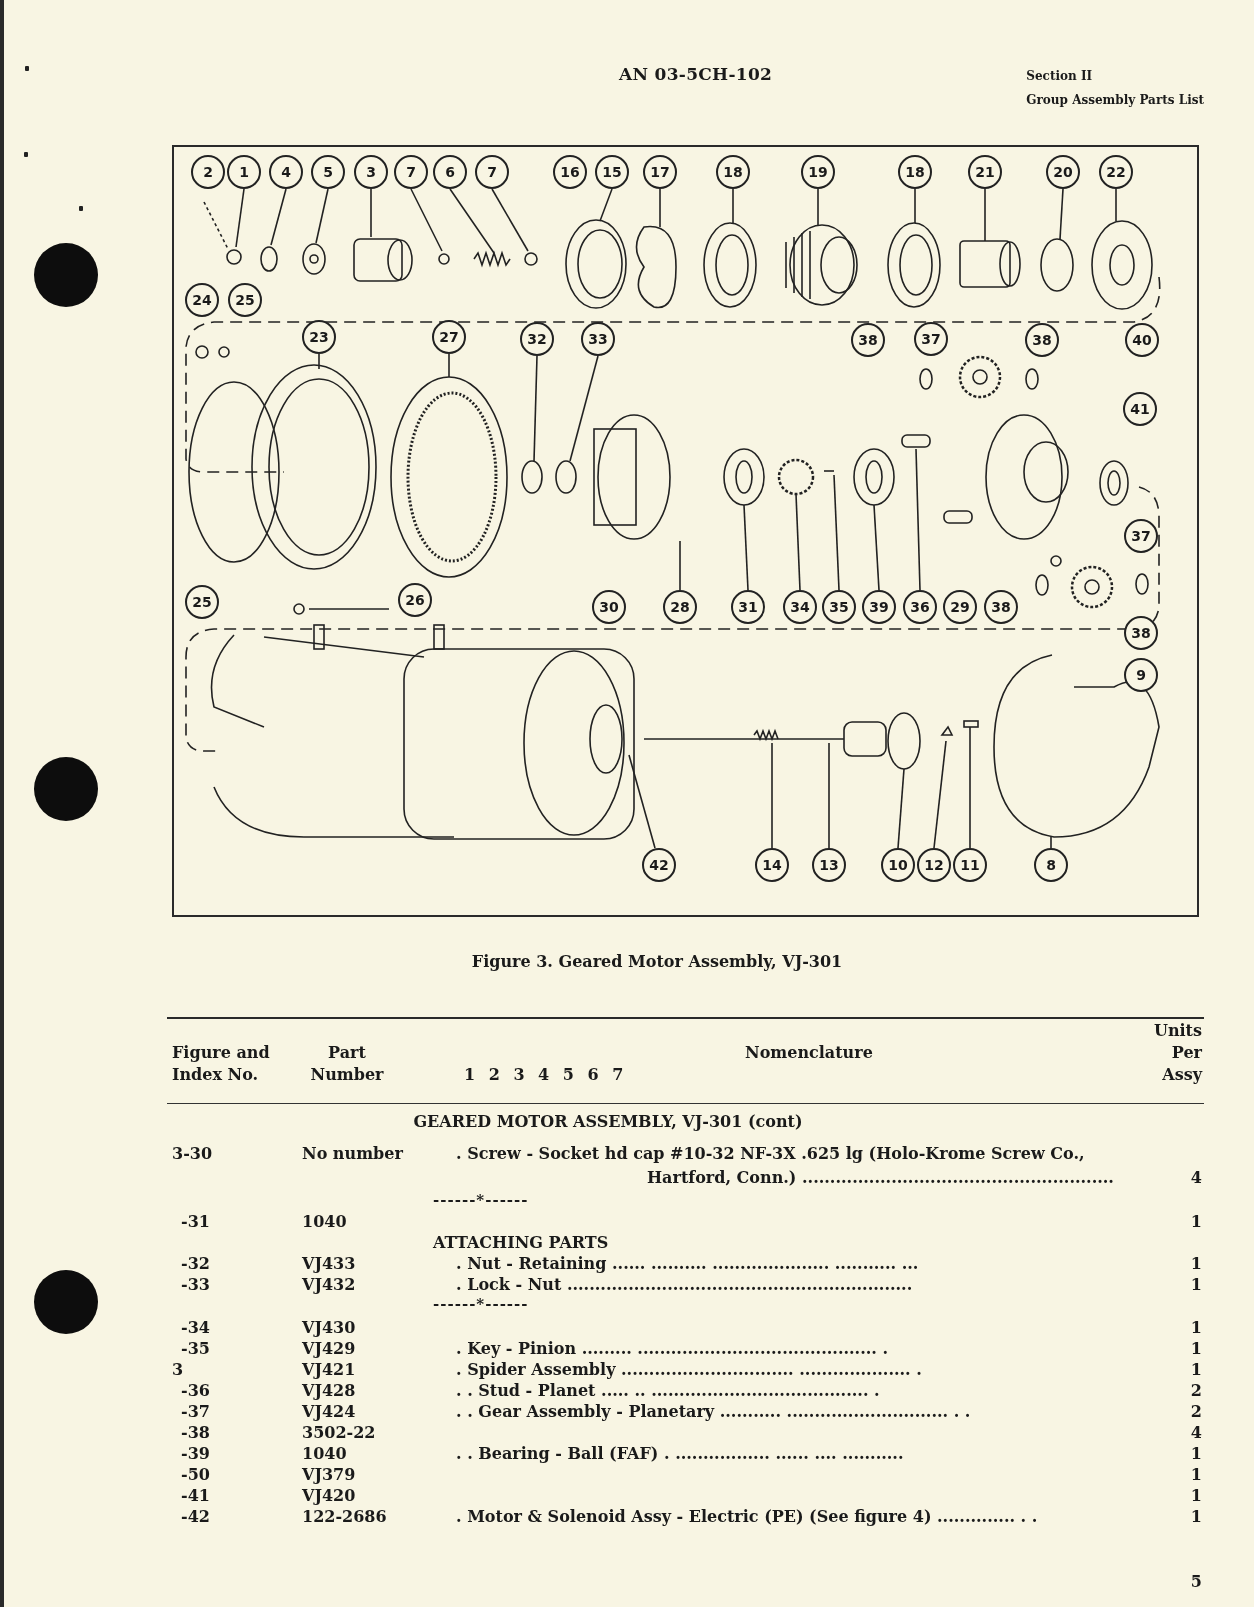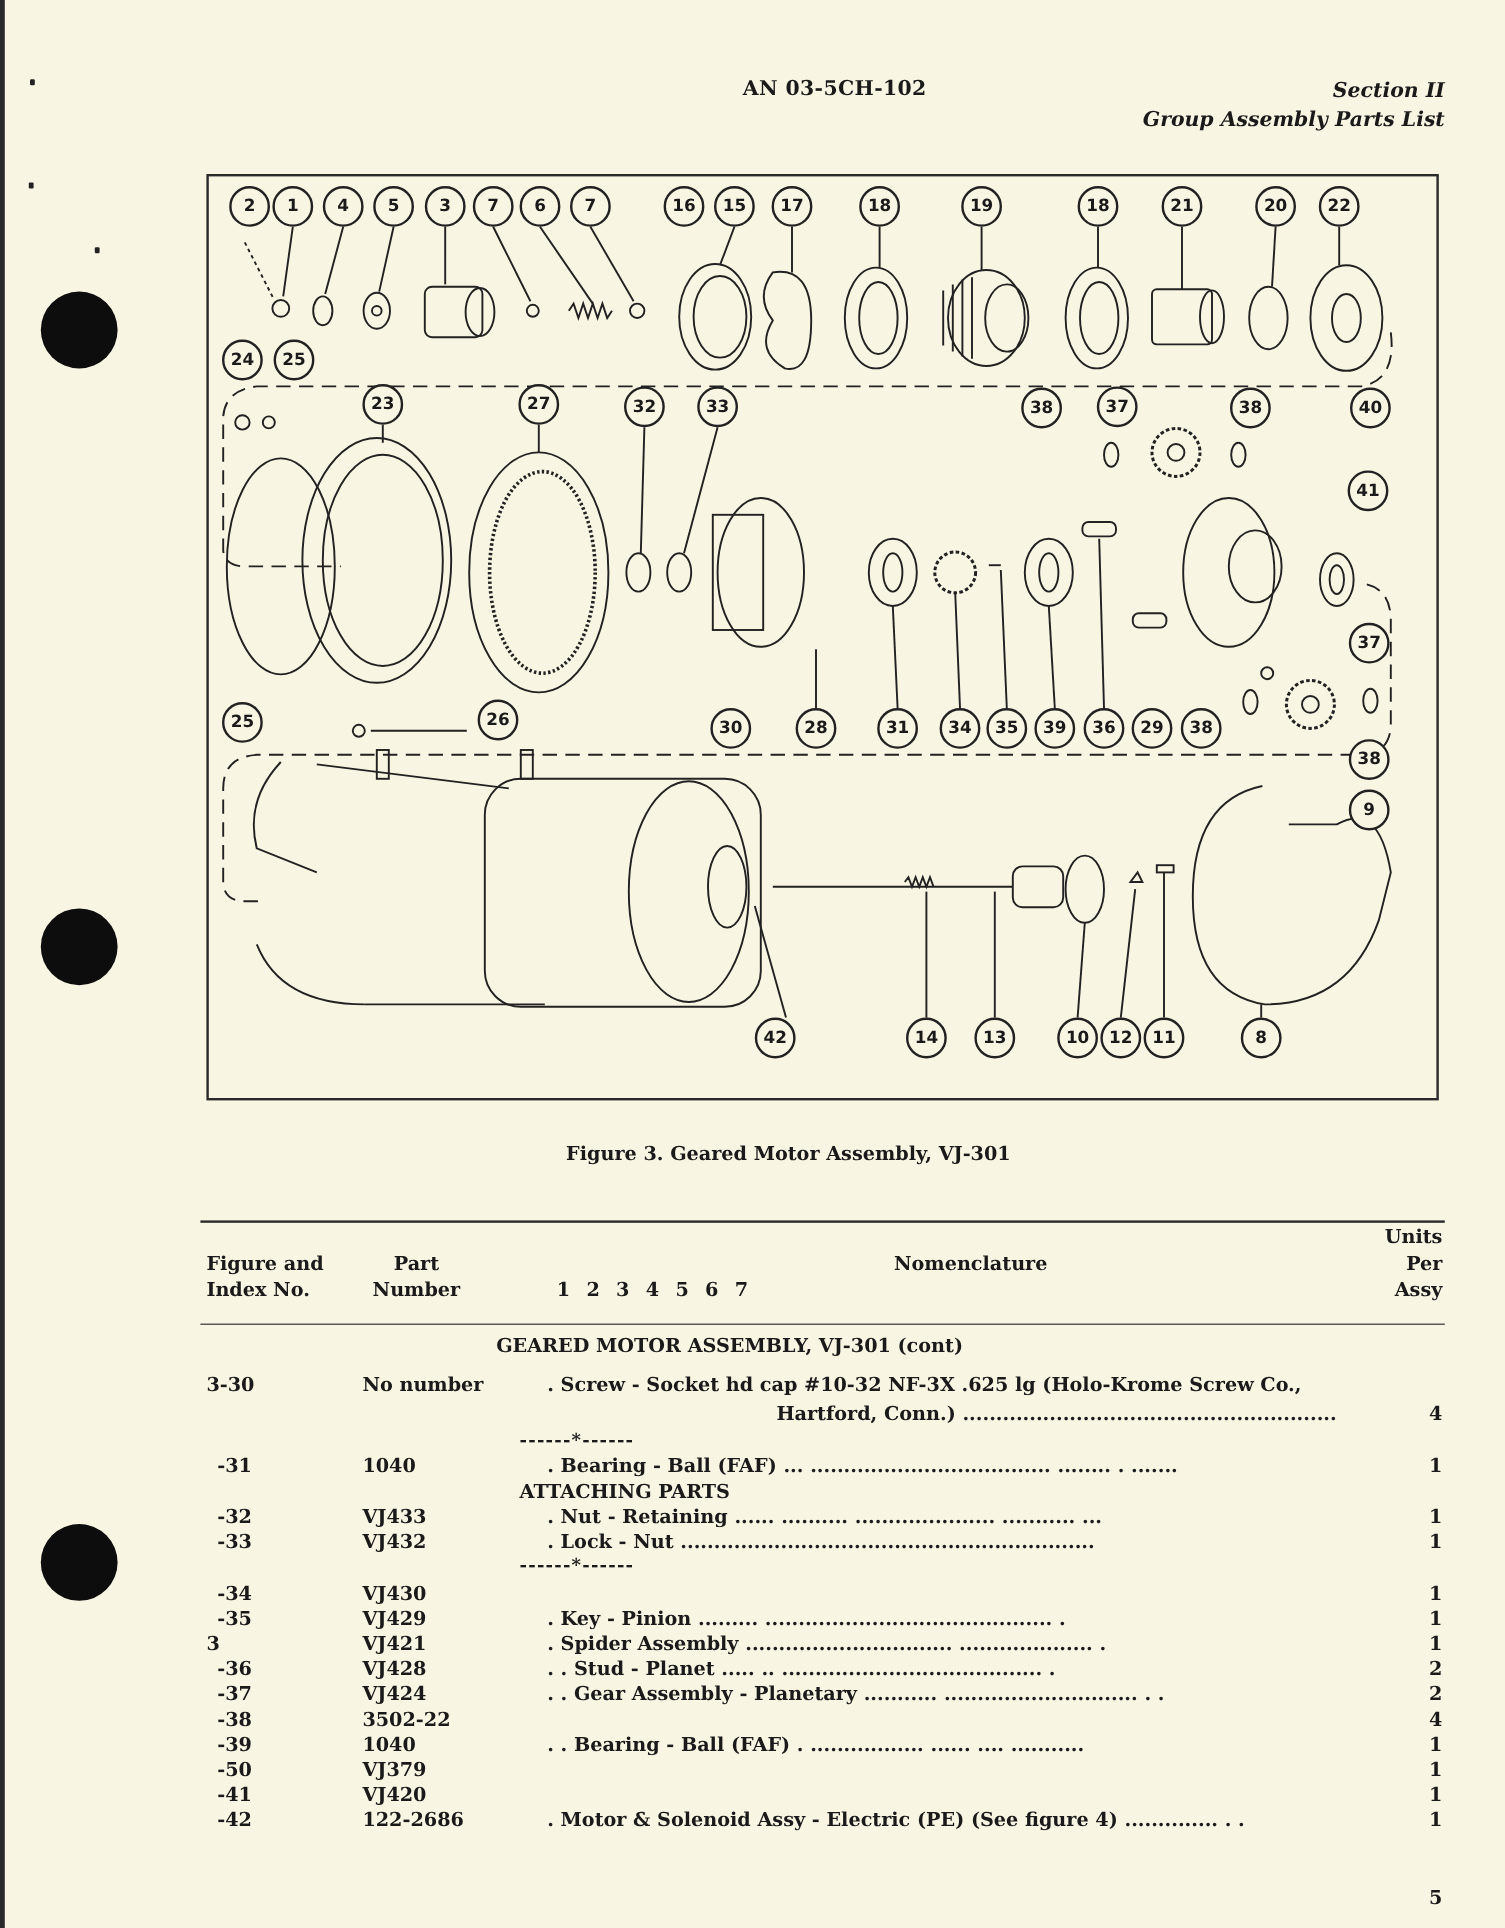--- a/index.html
+++ b/index.html
@@ -7,21 +7,21 @@
     width:1254px; height:1607px; position:relative; overflow:hidden;
     background:#f8f5e3;
     font-family:"DejaVu Serif", "Liberation Serif", serif;
     color:#1a1a1a;
   }
   .left-edge { position:absolute; left:0; top:0; width:4px; height:1607px; background:#2a2a2a; }
   .punch { position:absolute; left:34px; width:64px; height:64px; border-radius:50%; background:#0d0d0d; }
   .speck { position:absolute; width:4px; height:5px; background:#222; border-radius:1px; }
 
   .hdr-left { position:absolute; left:619px; top:64px; font-size:17px; font-weight:bold; letter-spacing:0.3px; }
-  .hdr-right { position:absolute; right:50px; top:64px; text-align:right; font-size:17px; font-weight:bold; line-height:24px;font-style:italic; }
+  .hdr-right { position:absolute; right:50px; top:64px; font-size:12px; font-weight:bold; line-height:24px; }
 
   .figure { position:absolute; left:172px; top:145px; width:1027px; height:772px; border:2px solid #2a2a2a; box-sizing:border-box; }
   .figure svg { position:absolute; left:0; top:0; }
   .callout { position:absolute; width:34px; height:34px; margin-left:-17px; margin-top:-17px;
     border:2px solid #222; border-radius:50%; box-sizing:border-box; background:#f8f5e3;
     display:flex; align-items:center; justify-content:center;
     font-family:"DejaVu Sans", "Liberation Sans", sans-serif; font-size:14px; font-weight:bold; }
 
   .caption { position:absolute; left:0; width:1254px; top:952px; text-align:center; font-size:16px; font-weight:bold; padding-left:60px; box-sizing:border-box; }
 
@@ -214,21 +214,21 @@
       <div class="callout" style="left: 626px; top: 460px;">34</div>
       <div class="callout" style="left: 665px; top: 460px;">35</div>
       <div class="callout" style="left: 705px; top: 460px;">39</div>
       <div class="callout" style="left: 746px; top: 460px;">36</div>
       <div class="callout" style="left: 786px; top: 460px;">29</div>
       <div class="callout" style="left: 827px; top: 460px;">38</div>
       <div class="callout" style="left: 967px; top: 486px;">38</div>
       <div class="callout" style="left: 967px; top: 528px;">9</div>
       <div class="callout" style="left: 28px; top: 455px;">25</div>
       <div class="callout" style="left: 241px; top: 453px;">26</div>
-      <div class="callout" style="left: 472px; top: 718px;">42</div>
+      <div class="callout" style="left: 485px; top: 718px;">42</div>
       <div class="callout" style="left: 598px; top: 718px;">14</div>
       <div class="callout" style="left: 655px; top: 718px;">13</div>
       <div class="callout" style="left: 724px; top: 718px;">10</div>
       <div class="callout" style="left: 760px; top: 718px;">12</div>
       <div class="callout" style="left: 796px; top: 718px;">11</div>
       <div class="callout" style="left: 877px; top: 718px;">8</div>
     </div>
 </div>
 
 <div class="caption">Figure 3. Geared Motor Assembly, VJ-301</div>
@@ -260,21 +260,20 @@
 </div>
 <div class="row" style="top:1168px">
   <span class="nom" style="left:647px">Hartford, Conn.) ........................................................</span>
   <span class="qty">4</span>
 </div>
 <div class="sep" style="top:1191px">------*------</div>
 
 <div class="row" style="top:1212px">
   <span class="fig sub">-31</span>
   <span class="pn">1040</span>
-  <span class="nom">.  Bearing - Ball (FAF) ...  ....................................  ........  .  .......</span>
   <span class="qty">1</span>
 </div>
 <div class="attach" style="top:1233px">ATTACHING PARTS</div>
 <div class="row" style="top:1254px">
   <span class="fig sub">-32</span>
   <span class="pn">VJ433</span>
   <span class="nom">.  Nut - Retaining ......  ..........  .....................  ...........  ...</span>
   <span class="qty">1</span>
 </div>
 <div class="row" style="top:1275px">

